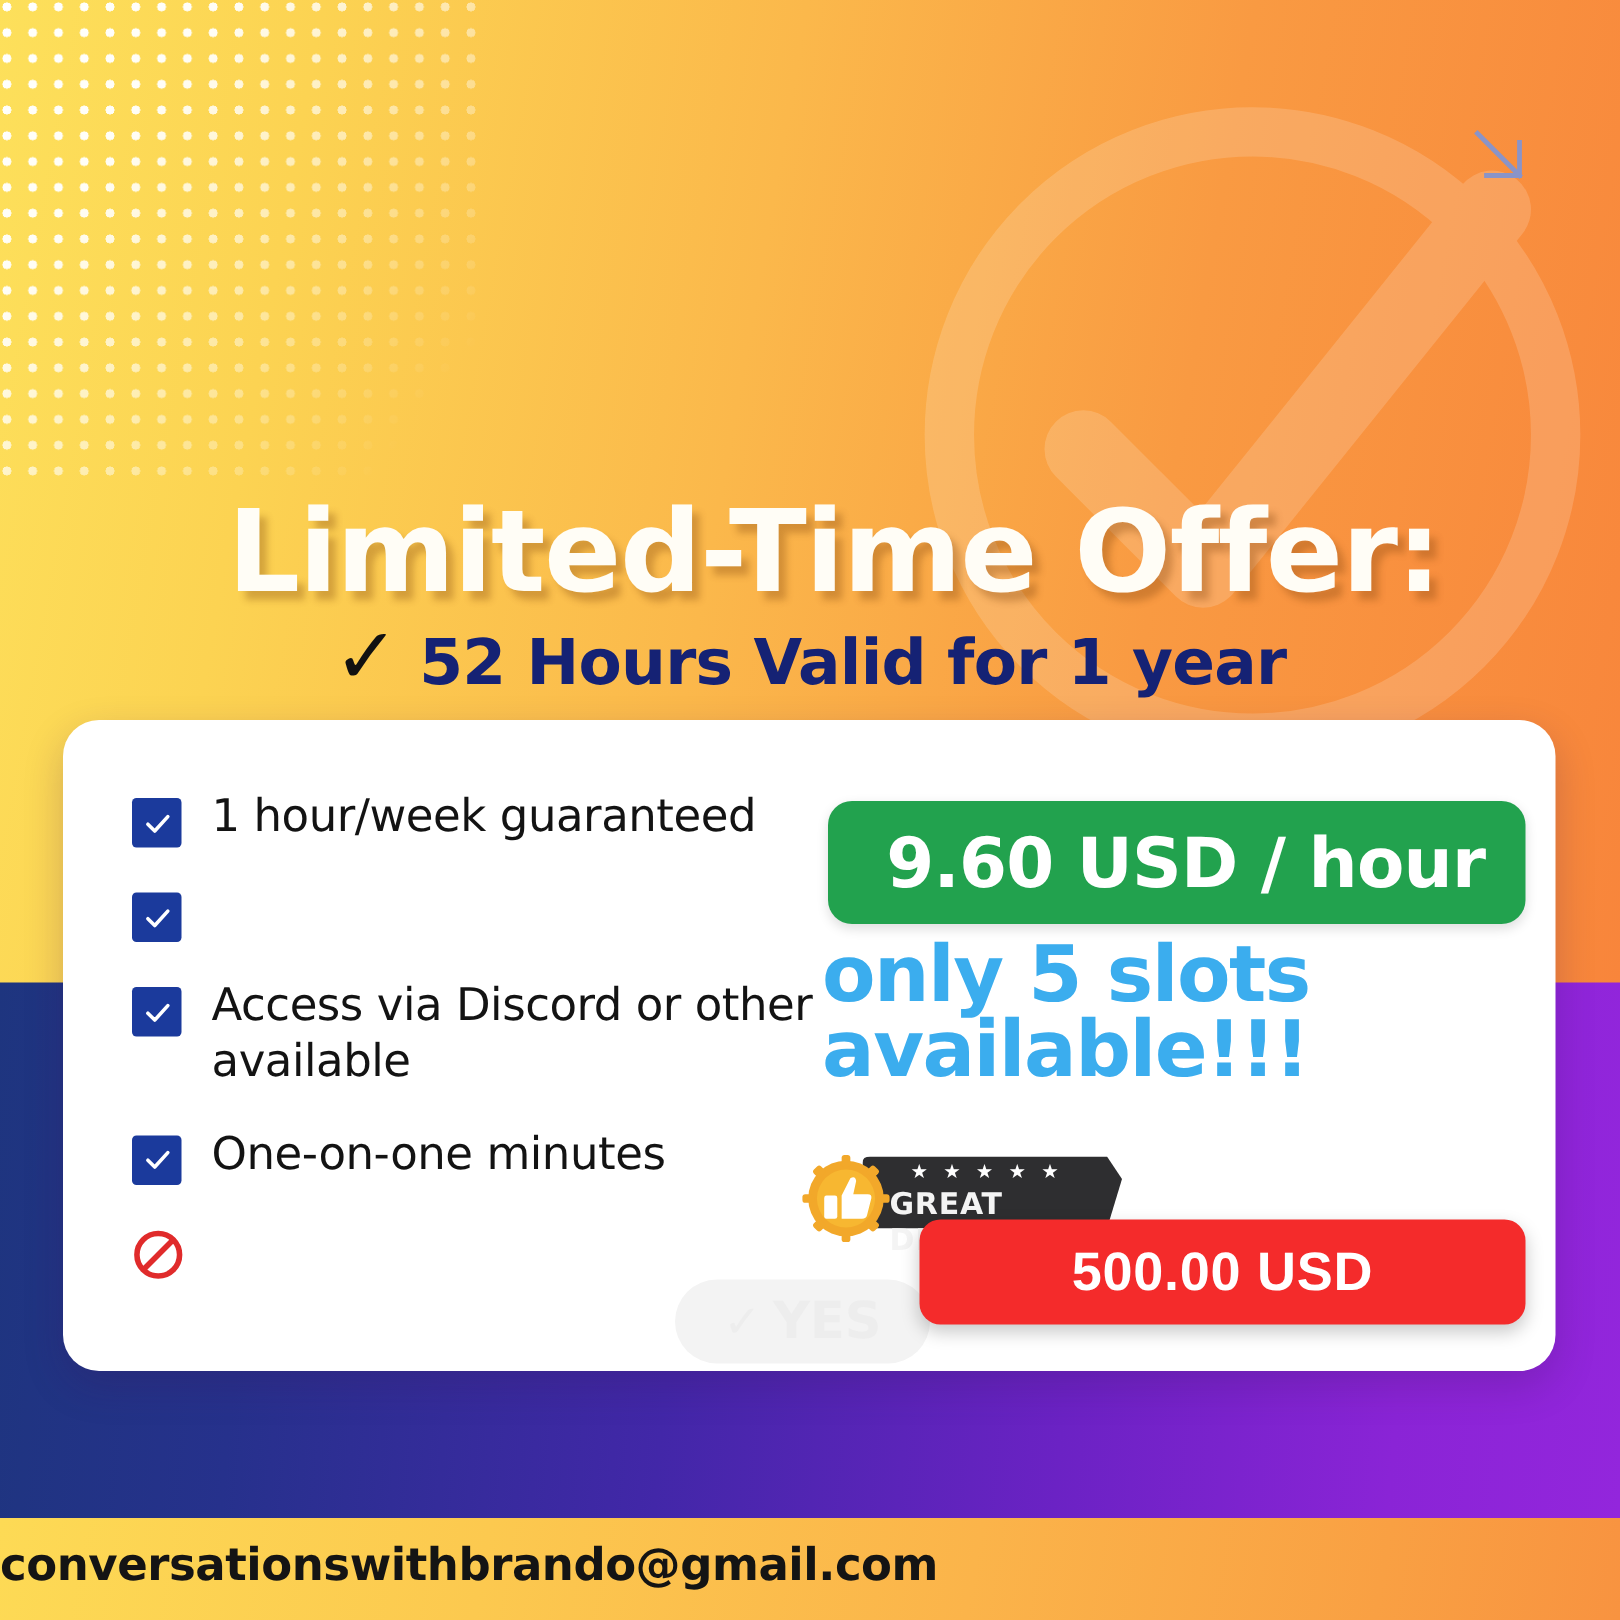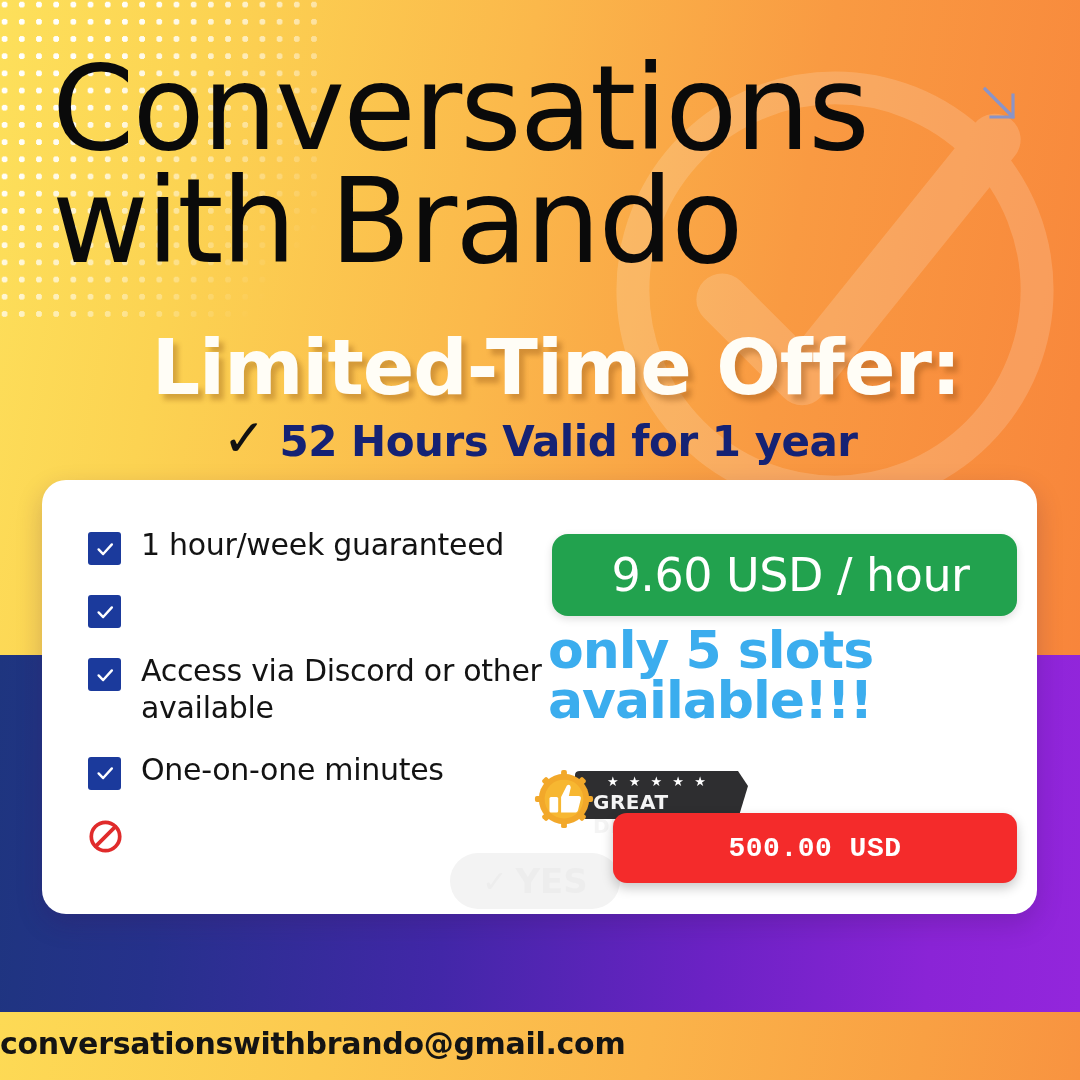--- a/index.html
+++ b/index.html
@@ -121,21 +121,21 @@
     font-size:30px; line-height:1.23; color:#131313;
     letter-spacing:-.3px;
     font-family:"DejaVu Sans", sans-serif;
   }
 
   
   .rate-pill {
     position:absolute; left:552px; top:534px; width:465px; height:82px;
     background:#22A24E; border-radius:16px;
     display:flex; align-items:center; justify-content:center;
-    color:#FFFFFF; font-size:46px; font-weight:normal; letter-spacing:-.5px;
+    color:#FFFFFF; font-size:46px; font-weight:bold; letter-spacing:-.5px;
     font-family:"DejaVu Sans", sans-serif;
     box-shadow:0 3px 8px rgba(0,0,0,.13);
     padding-left:12px;
   }
 
   .slots {
     position:absolute; left:548px; top:625px; width:470px;
     color:#3BADEE; font-size:52px; font-weight:bold; line-height:.97;
     letter-spacing:-1px;
     font-family:"DejaVu Sans", sans-serif;
@@ -157,22 +157,22 @@
   .ribbon-stars {
     position:absolute; left:74px; top:8px;
     color:#FFFFFF; font-size:13px; letter-spacing:3px;
     font-family:"DejaVu Sans", sans-serif;
   }
 
   .price-btn {
     position:absolute; left:613px; top:813px; width:404px; height:70px;
     background:#F42B2B; border-radius:14px;
     display:flex; align-items:center; justify-content:center;
-    color:#FFFFFF; font-size:28px; font-weight:bold; letter-spacing:.5px;
-    font-family:Liberation Mono, monospace;
+    color:#FFFFFF; font-size:36px; font-weight:bold; letter-spacing:.5px;
+    font-family:Liberation Sans, sans-serif;
     box-shadow:0 5px 12px rgba(0,0,0,.22);
   }
 
   
   .footer-email {
     position:absolute; left:0; top:1026px; width:1080px;
     text-align:left;
     font-size:30px; font-weight:bold; color:#141414;
     letter-spacing:-.3px;
     font-family:"DejaVu Sans", sans-serif;
@@ -195,22 +195,20 @@
       <path d="M52 104 L86 138 L168 36" fill="none" stroke="#ffffff" stroke-width="22" stroke-linecap="round" stroke-linejoin="round"></path>
     </svg>
   </div>
 
   <div class="arrow-icon">
     <svg viewBox="0 0 44 44" width="44" height="44">
       <path d="M7 7 L35 35 M35 13 L35 35 L13 35" fill="none" stroke="#8A94C8" stroke-width="3.2" stroke-linecap="square" stroke-linejoin="miter"></path>
     </svg>
   </div>
 
-  <div class="title">Conversations
-with Brando</div>
 
   <div class="offer-head">Limited-Time Offer:</div>
 
   <div class="offer-sub">
     <span class="tick">✓</span>
     <span>52 Hours Valid for 1 year</span>
   </div>
 
   <div class="card"></div>
 

